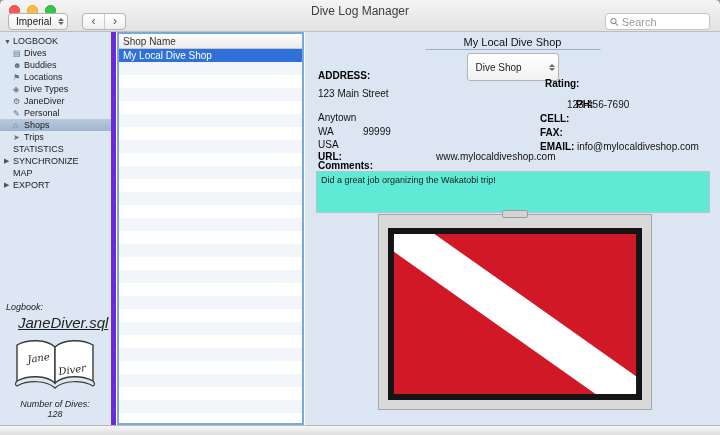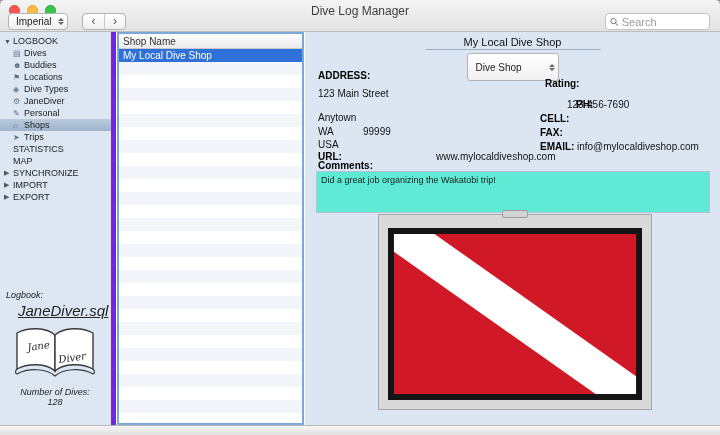--- a/index.html
+++ b/index.html
@@ -27,21 +27,21 @@
   .search input::placeholder { color:#9b9b9b; }
 
   
   .sidebar { position:absolute; top:32px; left:0; width:116px; bottom:10px; background:#dde7f3; border-right:5px solid #6d28d9; overflow:hidden; }
   .sb-list { padding-top:3px; }
   .sb-row { height:12px; display:flex; align-items:center; font-size:9px; color:#1c1c1c; padding-left:4px; white-space:nowrap; cursor:default; }
   .sb-row.sb-item { padding-left:13px; }
   .sb-row.sb-selected { background:linear-gradient(#bac9dc,#9fb4ce); }
   .sb-disclosure { width:9px; font-size:7px; color:#555; }
   .sb-icon { width:11px; font-size:8px; color:#5c7186; }
-  .logbook-block { position:absolute; left:0; right:1px; bottom:18px; font-style:italic; color:#222; }
+  .logbook-block { position:absolute; left:0; right:1px; bottom:6px; font-style:italic; color:#222; }
   .lb-label { font-size:9px; padding-left:6px; }
   .lb-file { font-size:15px; padding-left:18px; margin-top:2px;text-decoration:underline; }
   .book { display:block; margin:4px auto 2px; }
   .lb-dives { font-size:9px; text-align:center; margin-top:2px; }
   .lb-count { font-size:9px; text-align:center; }
 
   
   .shoplist { position:absolute; top:32px; left:117px; width:187px; bottom:10px; background:#fff; border:2px solid #7aa8da; display:flex; flex-direction:column; }
   .tbl-header { height:15px; background:linear-gradient(#fdfdfd,#ececec); border-bottom:1px solid #c8c8c8; font-size:10px; color:#333; padding-left:4px; line-height:15px; flex:none; }
   .tbl-body { flex:1; overflow:hidden; }
@@ -132,30 +132,26 @@
       </div>
       <div class="sb-row sb-item">
         <span class="sb-icon">➤</span>
         <span class="sb-label">Trips</span>
       </div>
       <div class="sb-row sb-group">
         <span class="sb-disclosure"></span>
         <span class="sb-label">STATISTICS</span>
       </div>
       <div class="sb-row sb-group">
+        <span class="sb-disclosure">▶</span>
+        <span class="sb-label">SYNCHRONIZE</span>
+      </div>
+      <div class="sb-row sb-group">
         <span class="sb-disclosure"></span>
         <span class="sb-label">MAP</span>
-      </div>
-      <div class="sb-row sb-group">
-        <span class="sb-disclosure">▶</span>
-        <span class="sb-label">SYNCHRONIZE</span>
-      </div>
-      <div class="sb-row sb-group">
-        <span class="sb-disclosure">▶</span>
-        <span class="sb-label">IMPORT</span>
       </div>
       <div class="sb-row sb-group">
         <span class="sb-disclosure">▶</span>
         <span class="sb-label">EXPORT</span>
       </div>
     </div>
 
   <div class="logbook-block">
     <div class="lb-label">Logbook:</div>
     <div class="lb-file">JaneDiver.sql</div>

